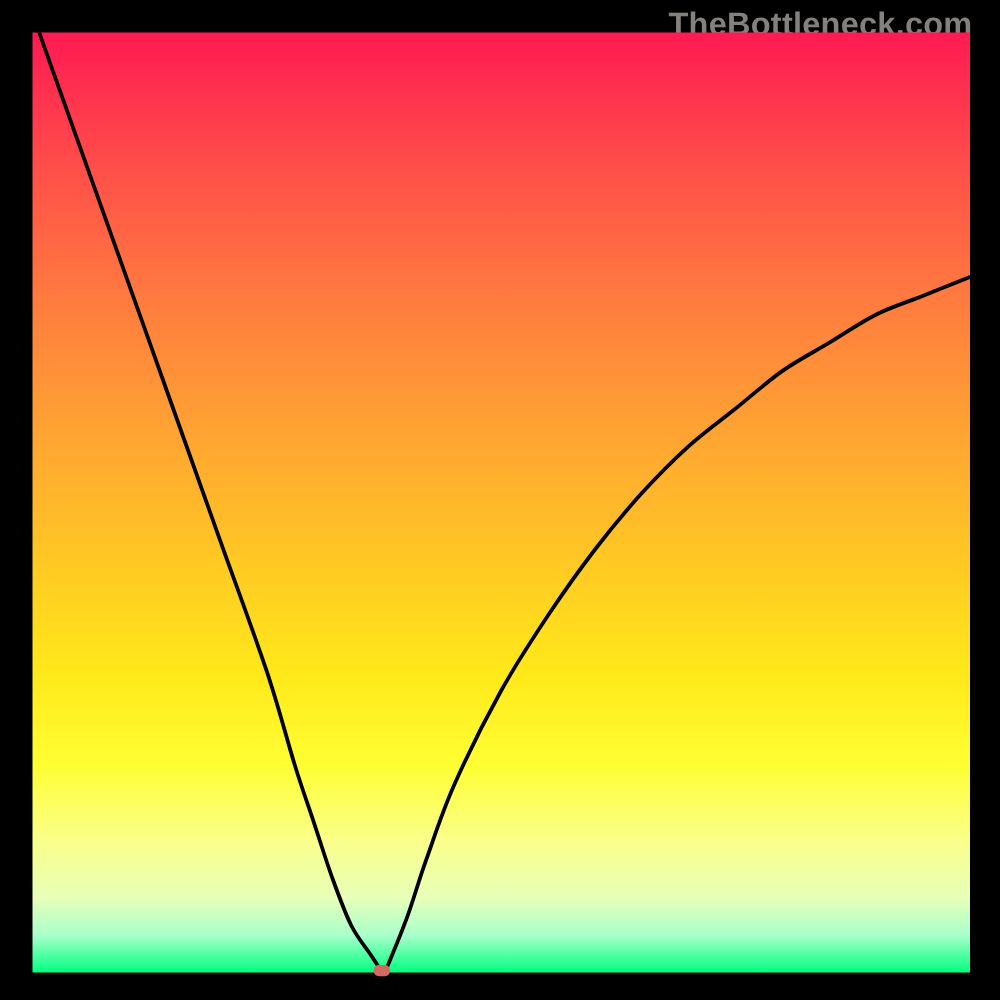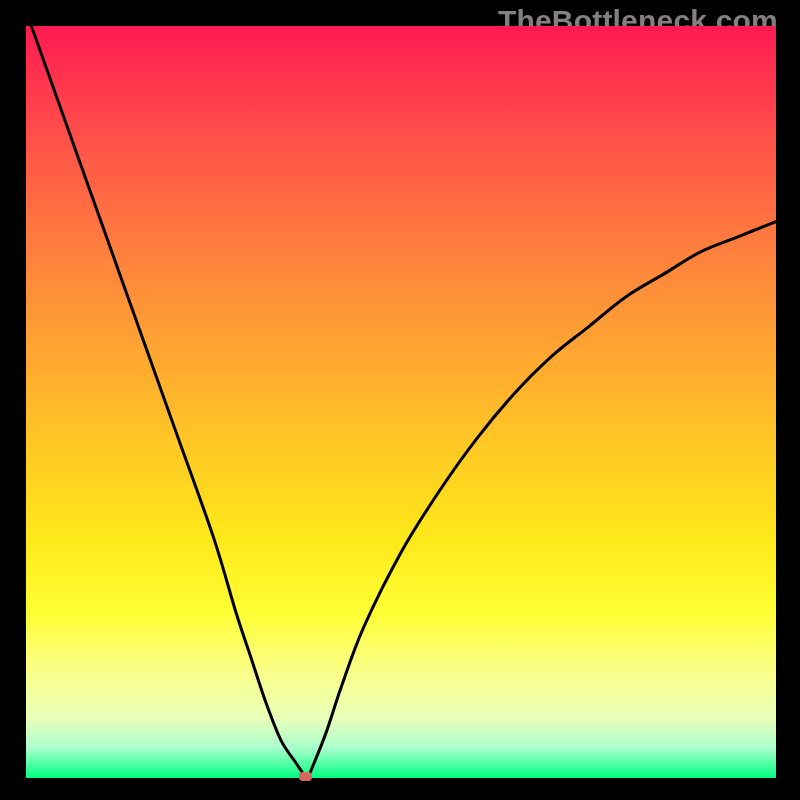--- a/index.html
+++ b/index.html
@@ -21,21 +21,21 @@
       #faff8a 86%,
       #e8ffb8 92%,
       #aaffcc 96%,
       #00ff7f 100%);
   }
   .watermark {
     position: absolute;
     top: 4px;
     right: 22px;
     font-family: Arial, Helvetica, sans-serif;
-    font-size: 30px;
+    font-size: 26px;
     font-weight: 600;
     color: #84807d;
     letter-spacing: 0.2px;
     user-select: none;
   }
   .curve {
     position: absolute;
     left: 0;
     top: 0;
     width: 750px;

